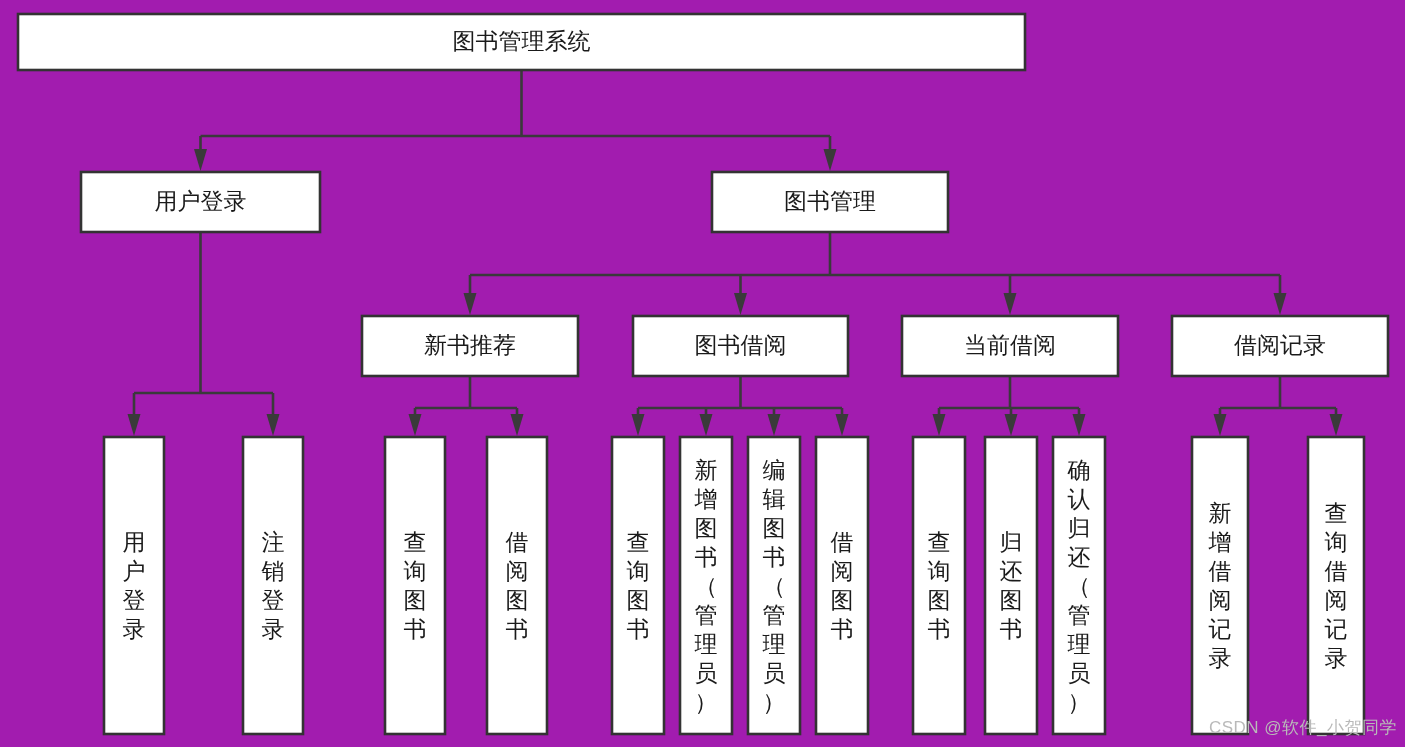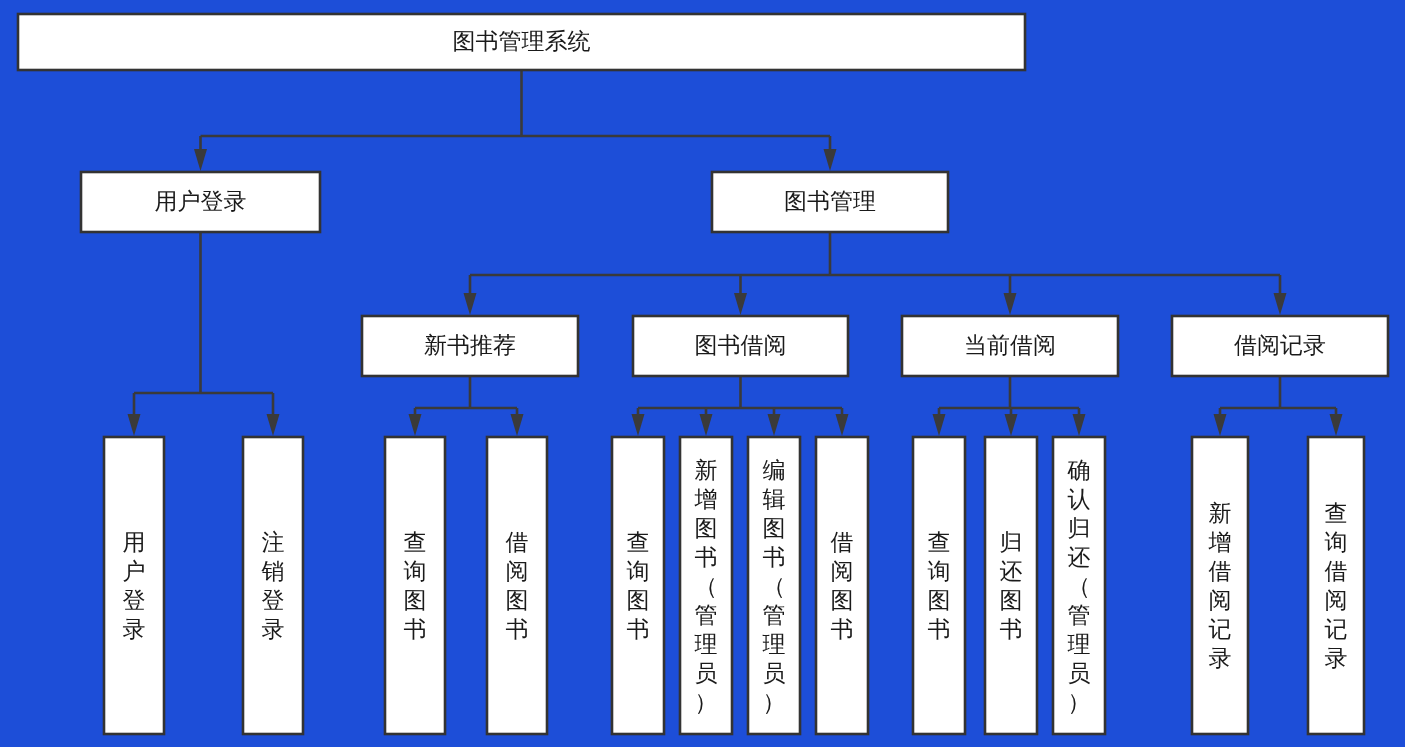--- a/index.html
+++ b/index.html
@@ -4,21 +4,21 @@
 <style>
   html, body {
     margin: 0;
     padding: 0;
     background: #ffffff;
   }
   #page {
     position: relative;
     width: 1405px;
     height: 747px;
-    background: #1d4ed8;
+    background: #a21caf;
     font-family: "Liberation Sans", "DejaVu Sans", sans-serif;
     overflow: hidden;
   }
   svg#diagram {
     position: absolute;
     left: 0;
     top: 0;
     width: 1405px;
     height: 747px;
   }
@@ -199,14 +199,15 @@
           <rect x="1192" y="437" width="56" height="297" class="node-rect"></rect>
           <text x="1220" class="node-label-v" y="521.12"><tspan x="1220" dy="0">新</tspan><tspan x="1220" dy="29">增</tspan><tspan x="1220" dy="29">借</tspan><tspan x="1220" dy="29">阅</tspan><tspan x="1220" dy="29">记</tspan><tspan x="1220" dy="29">录</tspan></text>
         </g>
         <g>
           <rect x="1308" y="437" width="56" height="297" class="node-rect"></rect>
           <text x="1336" class="node-label-v" y="521.12"><tspan x="1336" dy="0">查</tspan><tspan x="1336" dy="29">询</tspan><tspan x="1336" dy="29">借</tspan><tspan x="1336" dy="29">阅</tspan><tspan x="1336" dy="29">记</tspan><tspan x="1336" dy="29">录</tspan></text>
         </g>
       </g>
   </svg>
 
+  <div class="watermark">CSDN @软件_小贺同学</div>
 
 </div>
 
 </body></html>

